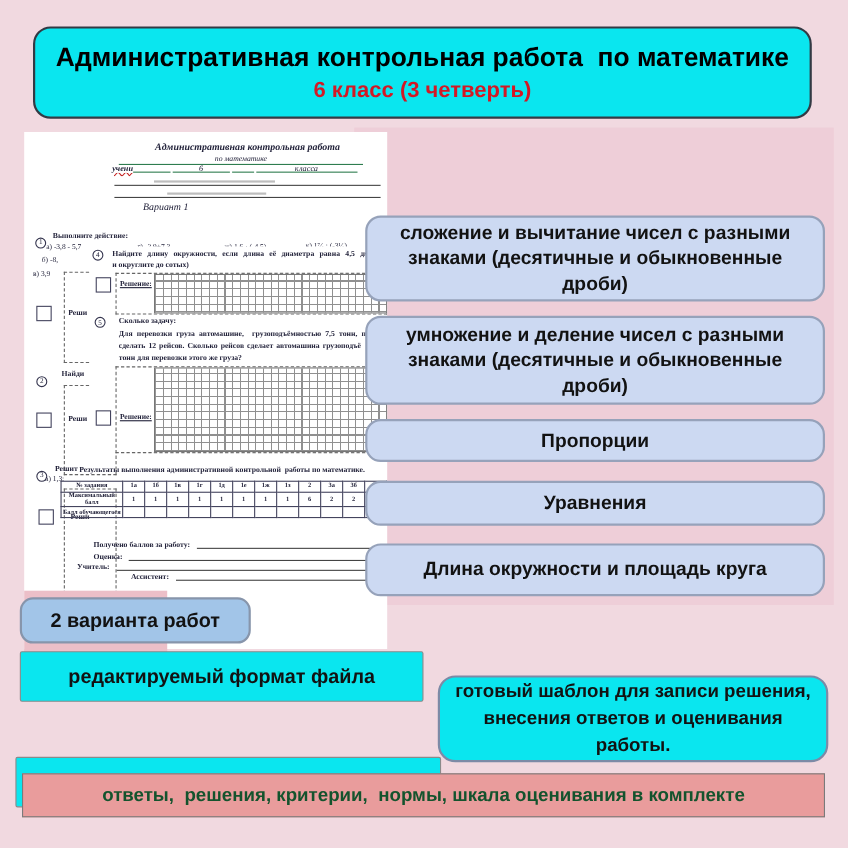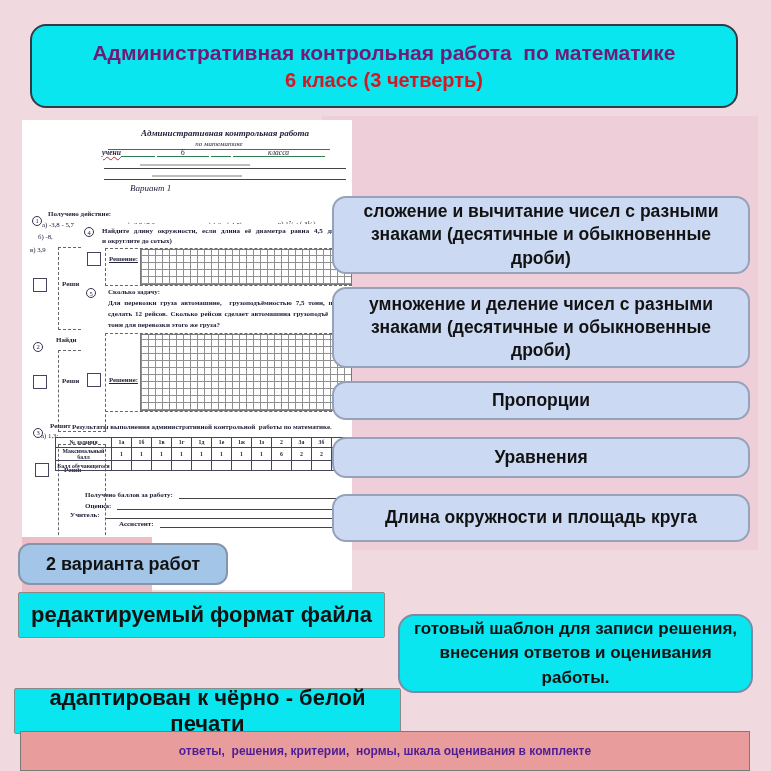--- a/index.html
+++ b/index.html
@@ -9,51 +9,51 @@
     font-family:"Liberation Sans","DejaVu Sans",sans-serif;
   }
   .abs{position:absolute;}
   
   .banner{
     left:30px; top:24px; width:708px; height:84px;
     background:#0ae6ef; border:2px solid #333a44; border-radius:16px;
     display:flex; flex-direction:column; align-items:center; justify-content:center;
     text-align:center; z-index:6; box-sizing:border-box;
   }
-  .banner .t1{font-size:21px; font-weight:bold; color:#701a75; white-space:pre-wrap; line-height:1.3;}
+  .banner .t1{font-size:24px; font-weight:bold; color:#000000; white-space:pre-wrap; line-height:1.3;}
   .banner .t2{font-size:20px; font-weight:bold; color:#d31824; line-height:1.3;}
   
   .backdrop-right{left:322px; top:116px; width:436px; height:434px; background:#eeced8; z-index:0;}
   .backdrop-badge{left:22px; top:537px; width:130px; height:56px; background:#ecbfc8; z-index:2;}
   
   .fbox{
     background:#ccd9f2; border:2px solid #96a2ba; border-radius:14px;
     display:flex; align-items:center; justify-content:center; text-align:center;
     font-weight:bold; color:#121212; font-size:17.5px; line-height:1.32;
     z-index:5; box-sizing:border-box; padding:2px 14px;
   }
   
   .cbox{
     background:#0ae6ef; border:1px solid #8a8a8a; border-radius:2px;
     display:flex; align-items:center; justify-content:center; text-align:center;
-    font-weight:bold; color:#121212; font-size:22px; z-index:5; box-sizing:border-box;
+    font-weight:bold; color:#121212; font-size:18px; z-index:5; box-sizing:border-box;
   }
   .cbox.round{border:2px solid #7d8aa6; border-radius:16px; font-size:17px; line-height:1.45; padding:4px 12px;}
   
   .bbox{
     background:#a2c5e8; border:2px solid #8795ab; border-radius:12px;
     display:flex; align-items:center; justify-content:center; text-align:center;
     font-weight:bold; color:#121212; z-index:5; box-sizing:border-box;
   }
   
   .pinkbox{
     left:20px; top:703px; width:728px; height:38px;
     background:#e99c9c; border:1px solid #7a7a7a;
     display:flex; align-items:center; justify-content:center; text-align:center;
-    font-weight:bold; color:#4c1d95; font-size:12px; white-space:pre-wrap; z-index:5;margin-top:28px;
+    font-weight:bold; color:#14532d; font-size:17px; white-space:pre-wrap; z-index:5;
   }
   
   .paper{
     left:22px; top:120px; width:330px; height:470px; background:#ffffff;
     z-index:1; overflow:hidden; font-family:"Liberation Serif","DejaVu Serif",serif;
     color:#22223a;
   }
   .paper .abs{position:absolute;}
   .dhead{left:80px; right:4px; text-align:center; font-weight:bold; font-style:italic; font-size:9px;}
   .dsub{left:86px; right:22px; text-align:center; font-style:italic; font-size:7px;
@@ -110,21 +110,21 @@
       <span class="sline" style="width:20px;"></span>
       <span class="sline" style="width:92px; text-align:center; font-style:italic;">класса</span>
     </div>
     <div class="abs caption-bar" style="left:118px; width:110px; top:44px;"></div>
     <div class="abs longline" style="left:82px; right:6px; top:48px;"></div>
     <div class="abs caption-bar" style="left:130px; width:90px; top:55px;"></div>
     <div class="abs longline" style="left:82px; right:6px; top:59px;"></div>
     <div class="abs variant" style="left:108px; top:63px;">Вариант 1</div>
 
     <div class="abs" style="left:10px; top:89px;"><span class="circ">1</span></div>
-    <div class="abs t-bold" style="left:26px; top:90px;">Получено действие:</div>
+    <div class="abs t-bold" style="left:26px; top:90px;">Выполните действие:</div>
     <div class="abs t-norm" style="left:20px; top:101px;">а) -3,8 - 5,7</div>
     <div class="abs t-norm" style="left:103px; top:101px;">г) -2,9+7,3</div>
     <div class="abs t-norm" style="left:182px; top:101px;">ж) 1,6 · (-4,5)</div>
     <div class="abs t-norm" style="left:256px; top:100px;">к) 1⁷⁄₉ : (-3¹⁄₉)</div>
     <div class="abs t-norm" style="left:16px; top:113px;">б) -8,</div>
     <div class="abs t-norm" style="left:8px; top:126px;">в) 3,9</div>
 
     <div class="abs dashbox" style="left:36px; top:127px; width:48px; height:83px;"></div>
     <div class="abs sq" style="left:11px; top:158px;"></div>
     <div class="abs t-bold clip1" style="left:40px; top:160px; width:24px;">Реши</div>

